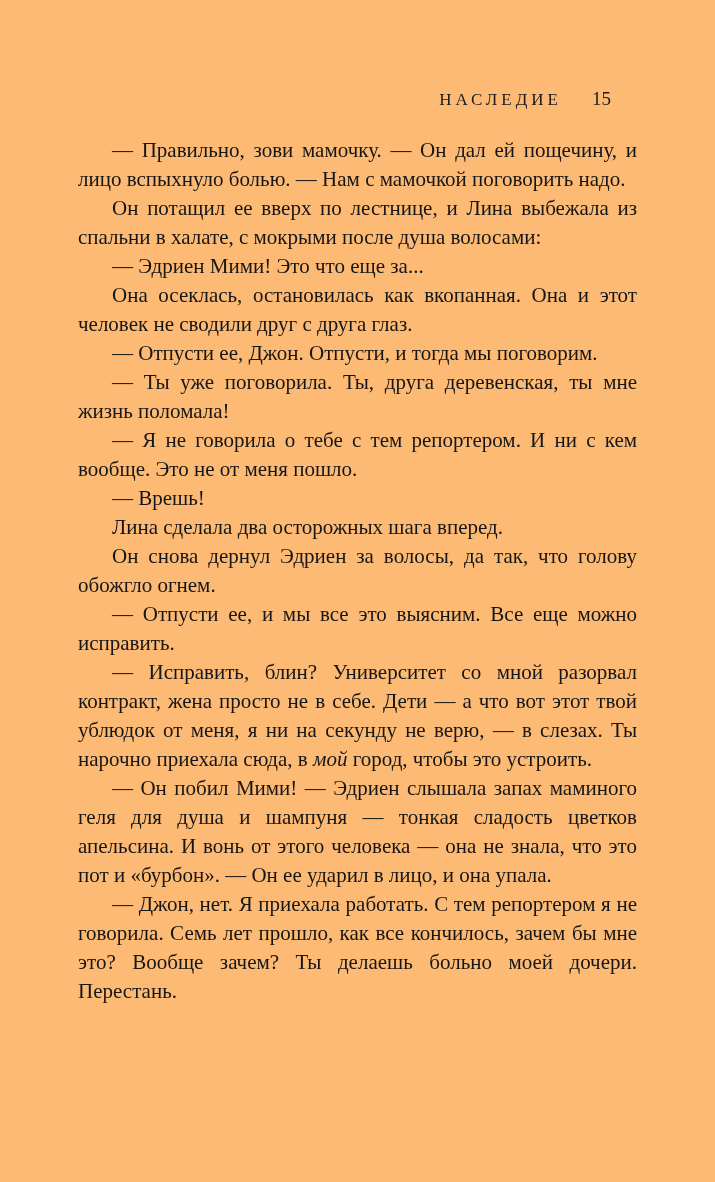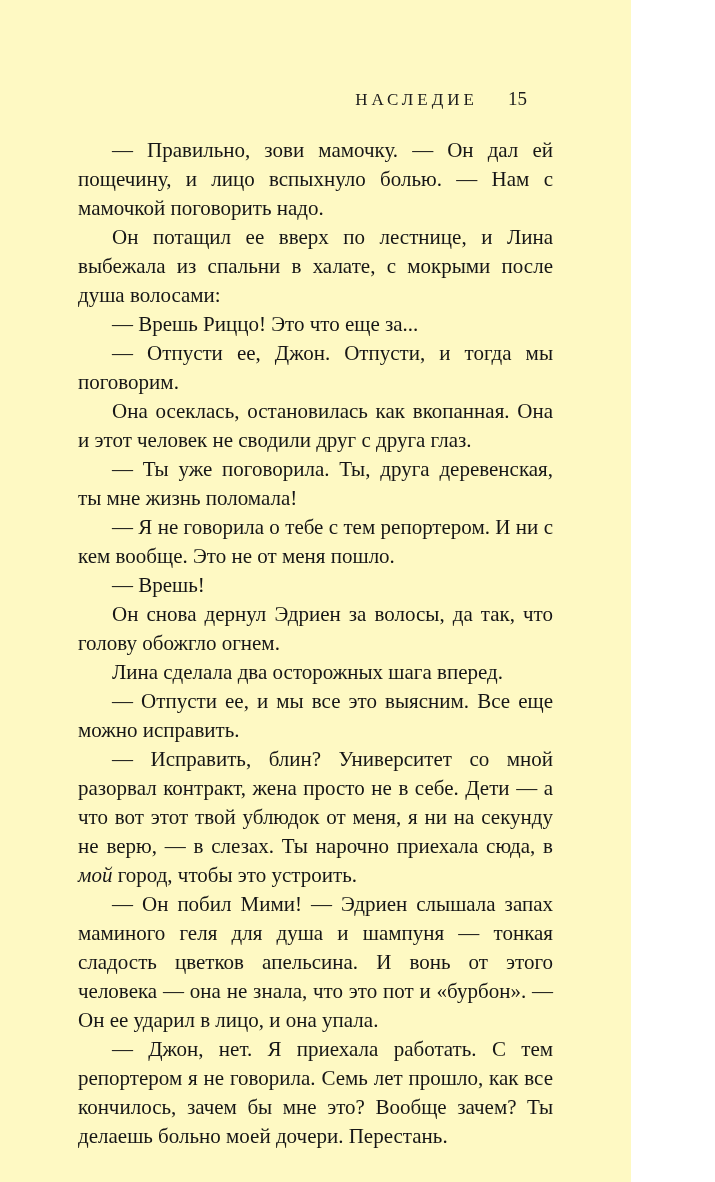--- a/index.html
+++ b/index.html
@@ -9,24 +9,24 @@
   }
   body {
     width: 715px;
     height: 1182px;
     font-family: "Liberation Serif", serif;
     color: #151515;
     overflow: hidden;
   }
   .page {
     box-sizing: border-box;
-    width: 631px;
+    width: 715px;
     height: 1182px;
     padding: 88px 78px 40px 78px;
-    background: #fef9c3;
+    background: #fdba74;
   }
   .page-header {
     display: flex;
     justify-content: flex-end;
     align-items: baseline;
     gap: 30px;
     padding-right: 26px;
     margin-bottom: 26px;
   }
   .running-head {
@@ -57,28 +57,28 @@
 <div class="page">
 
   <header class="page-header">
     <span class="running-head">НАСЛЕДИЕ</span>
     <span class="page-number">15</span>
   </header>
 
   <main class="text-block">
     <p>— Правильно, зови мамочку. — Он дал ей пощечину, и лицо вспыхнуло болью. — Нам с мамочкой поговорить надо.</p>
     <p>Он потащил ее вверх по лестнице, и Лина выбежала из спальни в халате, с мокрыми после душа волосами:</p>
-    <p>— Врешь Риццо! Это что еще за...</p>
+    <p>— Эдриен Мими! Это что еще за...</p>
+    <p>Она осеклась, остановилась как вкопанная. Она и этот человек не сводили друг с друга глаз.</p>
     <p>— Отпусти ее, Джон. Отпусти, и тогда мы поговорим.</p>
-    <p>Она осеклась, остановилась как вкопанная. Она и этот человек не сводили друг с друга глаз.</p>
     <p>— Ты уже поговорила. Ты, друга деревенская, ты мне жизнь поломала!</p>
     <p>— Я не говорила о тебе с тем репортером. И ни с кем вообще. Это не от меня пошло.</p>
     <p>— Врешь!</p>
+    <p>Лина сделала два осторожных шага вперед.</p>
     <p>Он снова дернул Эдриен за волосы, да так, что голову обожгло огнем.</p>
-    <p>Лина сделала два осторожных шага вперед.</p>
     <p>— Отпусти ее, и мы все это выясним. Все еще можно исправить.</p>
     <p>
       <span>— Исправить, блин? Университет со мной разорвал контракт, жена просто не в себе. Дети — а что вот этот твой ублюдок от меня, я ни на секунду не верю, — в слезах. Ты нарочно приехала сюда, в </span><em>мой</em><span> город, чтобы это устроить.</span>
     </p>
     <p>— Он побил Мими! — Эдриен слышала запах маминого геля для душа и шампуня — тонкая сладость цветков апельсина. И вонь от этого человека — она не знала, что это пот и «бурбон». — Он ее ударил в лицо, и она упала.</p>
     <p>— Джон, нет. Я приехала работать. С тем репортером я не говорила. Семь лет прошло, как все кончилось, зачем бы мне это? Вообще зачем? Ты делаешь больно моей дочери. Перестань.</p>
   </main>
 
 </div>
 

